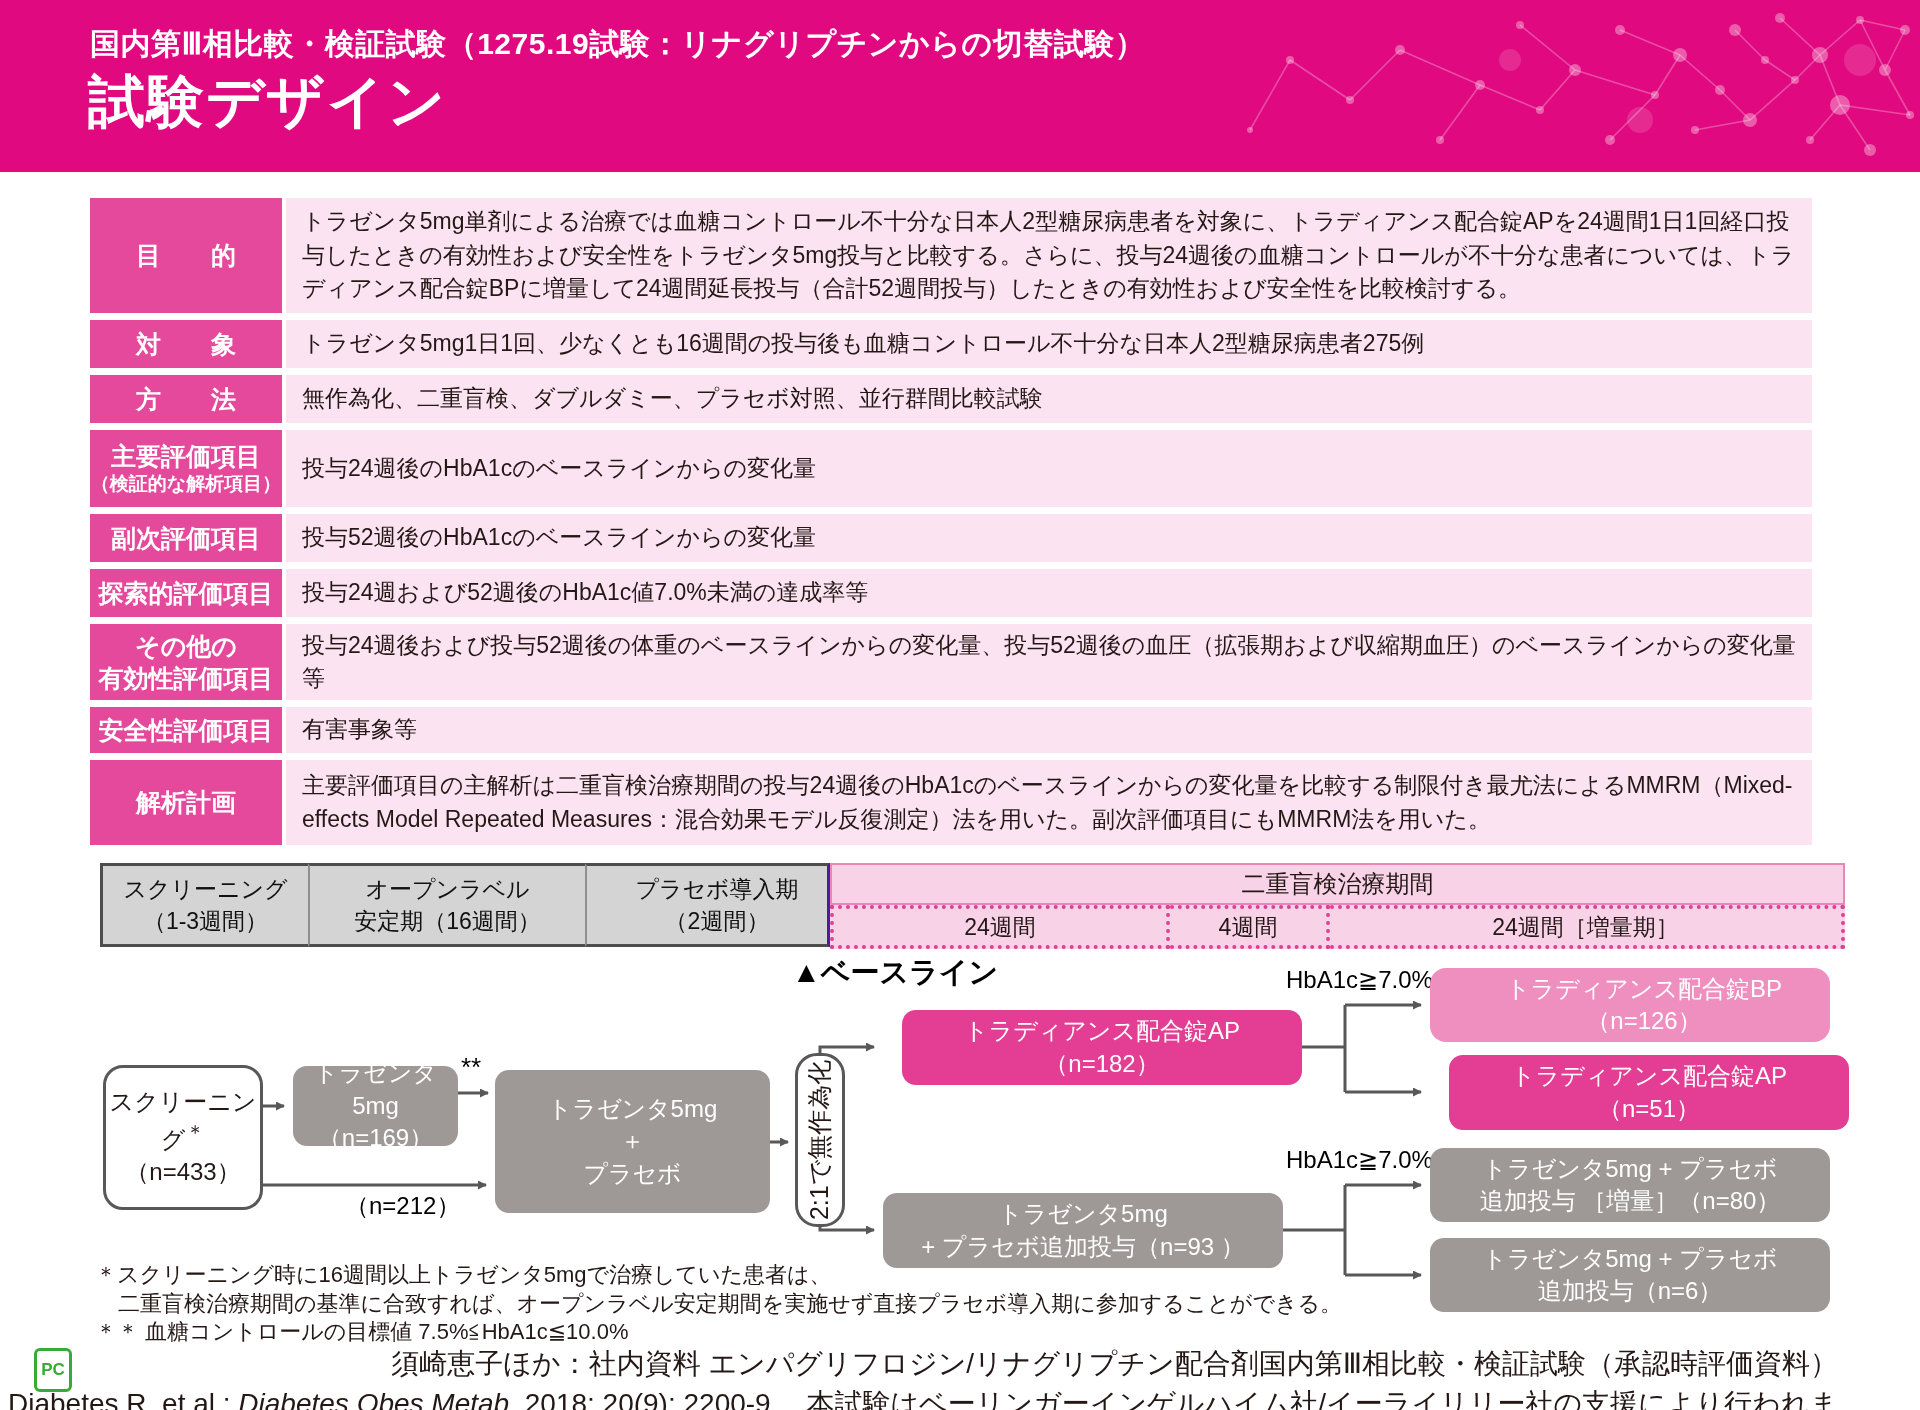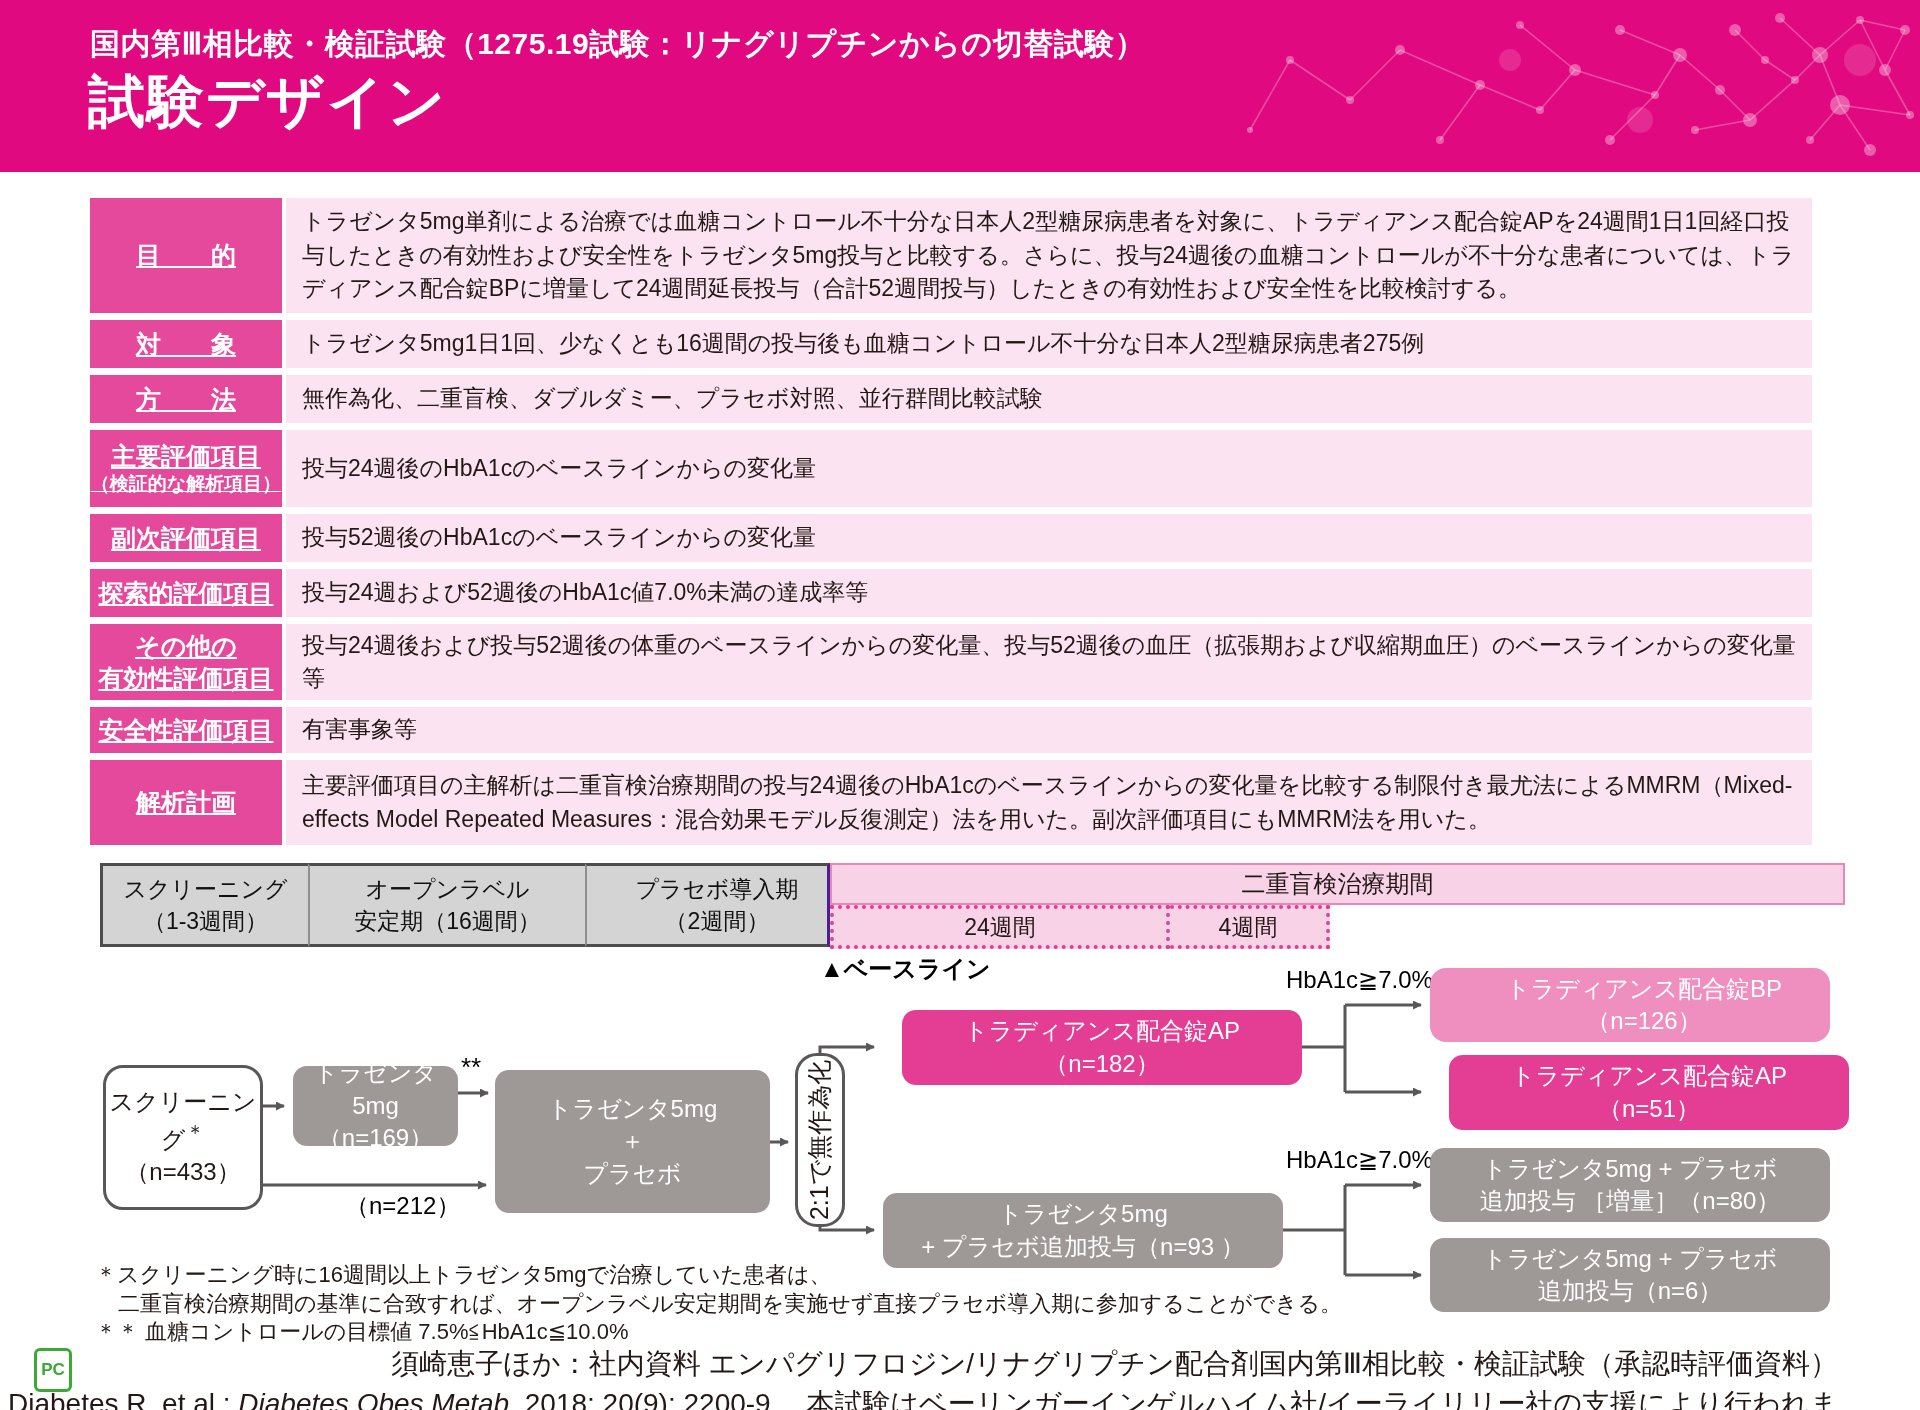--- a/index.html
+++ b/index.html
@@ -12,21 +12,21 @@
              color:#fff; letter-spacing:0.5px; white-space:nowrap; }
   .hdr-title { position:absolute; left:88px; top:64px; font-size:57px; font-weight:bold;
                color:#fff; letter-spacing:2px; white-space:nowrap; }
   .deco { position:absolute; right:0; top:0; width:1000px; height:172px; }
 
   
   .spec-table { position:absolute; left:90px; top:198px; width:1722px; }
   .trow { display:flex; margin-bottom:7px; }
   .tlabel { width:192px; flex:none; margin-right:4px; background:#E5499B; color:#fff;
             display:flex; flex-direction:column; align-items:center; justify-content:center;
-            font-weight:bold; font-size:25px; line-height:1.3; text-align:center;text-decoration:underline; }
+            font-weight:bold; font-size:25px; line-height:1.3; text-align:center; }
   .tlabel-sub { font-size:19px; }
   .tcontent { flex:1; background:#FBE3F1; color:#231815; display:flex; align-items:center;
               font-size:23px; line-height:1.45; padding:5px 14px 5px 16px; box-sizing:border-box; }
 
   
   .tl-phase { position:absolute; top:863px; height:84px; background:#D4D4D4; box-sizing:border-box;
               border-top:3px solid #4D4D4D; border-bottom:3px solid #4D4D4D;
               display:flex; flex-direction:column; align-items:center; justify-content:center;
               font-size:23px; line-height:1.4; color:#111; text-align:center; }
   .tl-phase.first { border-left:3px solid #4D4D4D; }
@@ -34,21 +34,21 @@
   .tl-phase.last  { border-left:2px solid #8f8f8f; border-right:3px solid #4c1d95;padding-left:20px; }
   .tl-dbband { position:absolute; left:830px; top:863px; width:1015px; height:42px;
                background:#F8D2E7; border:2px solid #EA86B9; box-sizing:border-box;
                display:flex; align-items:center; justify-content:center; font-size:24px; color:#231815; }
   .tl-periods { position:absolute; left:830px; top:905px; width:1015px; height:44px; display:flex; }
   .tl-period { box-sizing:border-box; background:#F8D2E7; display:flex; align-items:center;
                justify-content:center; font-size:23px; color:#231815;
                border-top:4px dotted #E03D95; border-bottom:4px dotted #E03D95;
                border-right:4px dotted #E03D95; }
   .tl-period.first { border-left:4px dotted #E03D95; }
-  .baseline { position:absolute; left:820px; top:953px; font-size:24px; font-weight:bold; color:#000; }
+  .baseline { position:absolute; left:792px; top:953px; font-size:29px; font-weight:bold; color:#000; }
 
   
   .fbox { position:absolute; box-sizing:border-box; display:flex; flex-direction:column;
           align-items:center; justify-content:center; text-align:center; line-height:1.35;
           font-size:24px; }
   .gray     { background:#9E9896; color:#fff; border-radius:14px; }
   .magenta  { background:#E33E93; color:#fff; border-radius:14px;margin-left:19px; }
   .lightpink{ background:#EE8FC0; color:#fff; border-radius:16px; }
   .outline  { background:#fff; border:3.5px solid #595757; border-radius:20px; color:#231815; }
   .rand-box span { transform:rotate(-90deg); white-space:nowrap; font-size:25px; color:#231815; }
@@ -234,20 +234,23 @@
   <div class="tl-dbband">
     <span>二重盲検治療期間</span>
   </div>
   <div class="tl-periods">
     <div class="tl-period first" style="width:340px;">
         <span>24週間</span>
       </div>
     <div class="tl-period" style="width:160px;">
         <span>4週間</span>
       </div>
+    <div class="tl-period" style="width:515px;">
+        <span>24週間［増量期］</span>
+      </div>
   </div>
   <div class="baseline">▲ベースライン</div>
 
   <svg class="connectors" viewBox="0 0 1920 1410">
     <defs>
       <marker id="ah" markerWidth="9" markerHeight="9" refX="8" refY="4.5" orient="auto" markerUnits="userSpaceOnUse">
         <path d="M0,0 L9,4.5 L0,9 Z" fill="#595757"></path>
       </marker>
     </defs>
     <g stroke="#595757" stroke-width="3" fill="none">

